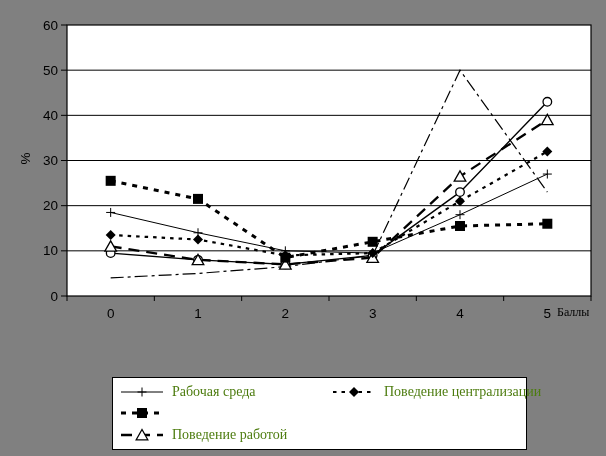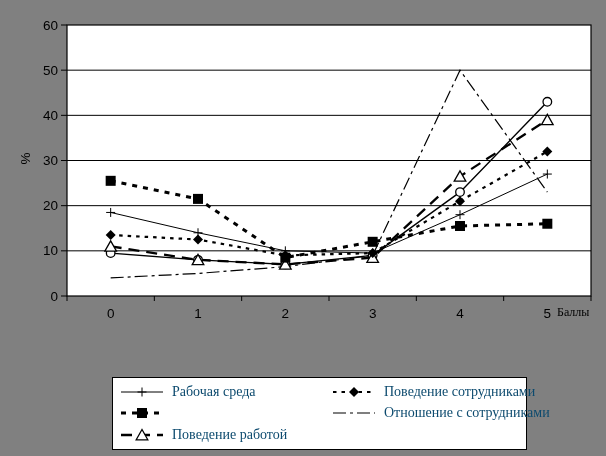--- a/index.html
+++ b/index.html
@@ -6,21 +6,21 @@
   body{position:relative;background:#808080;font-family:"Liberation Sans",sans-serif;}
   #plot{position:absolute;left:0;top:0;}
   .axis-title{position:absolute;color:#000;}
   #ylab{left:14px;top:151px;width:22px;text-align:center;font-size:13.5px;
         transform:rotate(-90deg);font-family:"Liberation Sans",sans-serif;}
   #xlab{left:557px;top:305px;font-size:12px;font-family:"Liberation Serif",serif;}
   .legend-box{position:absolute;left:112px;top:377px;width:415px;height:73px;
       background:#fff;border:1.5px solid #000;box-sizing:border-box;
       display:grid;grid-template-rows:repeat(3,1fr);grid-template-columns:212px 1fr;
       grid-auto-flow:column;padding:3px 2px 3px 6px;}
-  .legend-item{display:flex;align-items:center;gap:7px;color:#0c4a6e;
+  .legend-item{display:flex;align-items:center;gap:7px;color:#4d7c0f;
       font-family:"Liberation Serif",serif;font-size:14px;white-space:nowrap;}
   .swatch{flex:0 0 auto;}
   .llabel{line-height:1;}
 </style>
 </head>
 <body>
 
 <svg id="plot" width="606" height="456">
     <rect x="67" y="25" width="524" height="271" fill="#ffffff" stroke="#000000" stroke-width="1.2"></rect>
     <line x1="61" y1="296" x2="67" y2="296" stroke="#000000" stroke-width="1"></line>
@@ -115,21 +115,15 @@
         <line x1="2" y1="7" x2="44" y2="7" stroke="#000000" stroke-width="2.3" stroke-dasharray="11 7"></line>
         <polygon points="23,1.5 17.2,11.8 28.8,11.8" fill="#fff" stroke="#000000" stroke-width="1.3"></polygon>
       </svg>
     <span class="llabel">Поведение работой</span>
   </div>
   <div class="legend-item">
     <svg class="swatch" width="46" height="14">
         <line x1="2" y1="7" x2="44" y2="7" stroke="#000000" stroke-width="2.2" stroke-dasharray="3.5 5"></line>
         <polygon points="23,2 28,7 23,12 18,7" fill="#000000"></polygon>
       </svg>
-    <span class="llabel">Поведение сотрудниками</span>
-  </div>
-  <div class="legend-item">
-    <svg class="swatch" width="46" height="14">
-        <line x1="2" y1="7" x2="44" y2="7" stroke="#000000" stroke-width="1.2" stroke-dasharray="13 4 3 4"></line>
-      </svg>
-    <span class="llabel">Отношение с сотрудниками</span>
+    <span class="llabel">Поведение централизации</span>
   </div>
 </div>
 
 </body></html>

